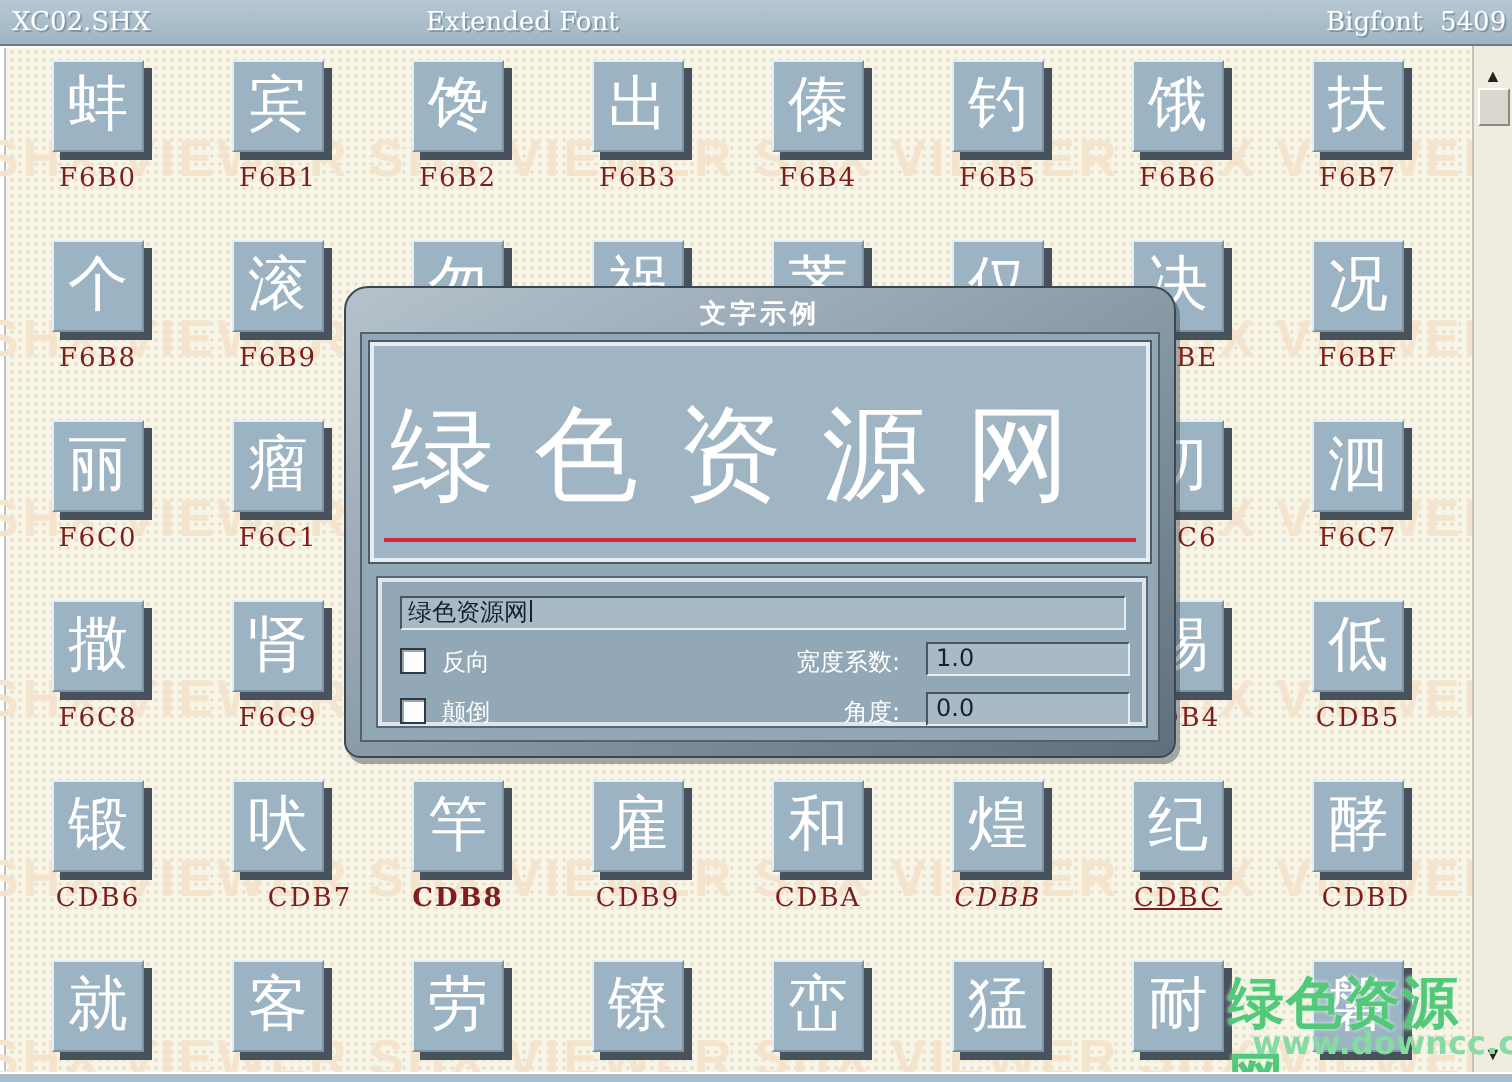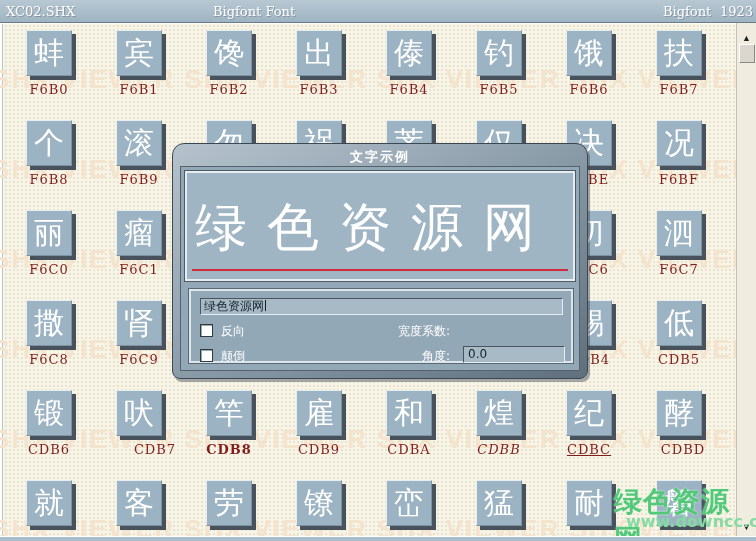--- a/index.html
+++ b/index.html
@@ -189,42 +189,43 @@
       <button class="cell-btn" style="left: 476px; top: 480px;">猛</button>
       <div class="cell-code" style="left: 452px; top: 532px;"></div>
       <button class="cell-btn" style="left: 566px; top: 480px;">耐</button>
       <div class="cell-code" style="left: 542px; top: 532px;"></div>
       <button class="cell-btn" style="left: 656px; top: 480px;">磐</button>
       <div class="cell-code" style="left: 632px; top: 532px;"></div>
     </div>
 
   <div class="topbar">
     <span class="tb-item" style="left:6px">XC02.SHX</span>
-    <span class="tb-item" style="left:213px">Bigfont Font</span>
+    <span class="tb-item" style="left:213px">Extended Font</span>
     <span class="tb-item" style="left:663px">Bigfont</span>
-    <span class="tb-item" style="left:720px">1923</span>
+    <span class="tb-item" style="left:720px">5409</span>
   </div>
 
   <div class="dialog">
     <div class="dialog-title">文字示例</div>
     <div class="dialog-inner">
       <div class="preview-box">
         <div class="preview-text">绿色资源网</div>
         <div class="preview-underline"></div>
       </div>
       <div class="panel">
         <div class="txt-input"><span>绿色资源网</span><span class="cursor-bar"></span></div>
 
         <div class="checkbox" style="left:9px;top:33px"></div>
         <div class="cb-label" style="left:30px;top:32px">反向</div>
 
         <div class="checkbox" style="left:9px;top:58px"></div>
         <div class="cb-label" style="left:30px;top:57px">颠倒</div>
 
         <div class="fld-label" style="right:121px;top:32px">宽度系数:</div>
+        <div class="num-input" style="left:272px;top:30px">1.0</div>
 
         <div class="fld-label" style="right:121px;top:57px">角度:</div>
         <div class="num-input" style="left:272px;top:55px">0.0</div>
       </div>
     </div>
   </div>
 
   <div class="scrollbar">
     <div class="sb-arrow" style="top:11px">▲</div>
     <div class="sb-thumb"></div>

